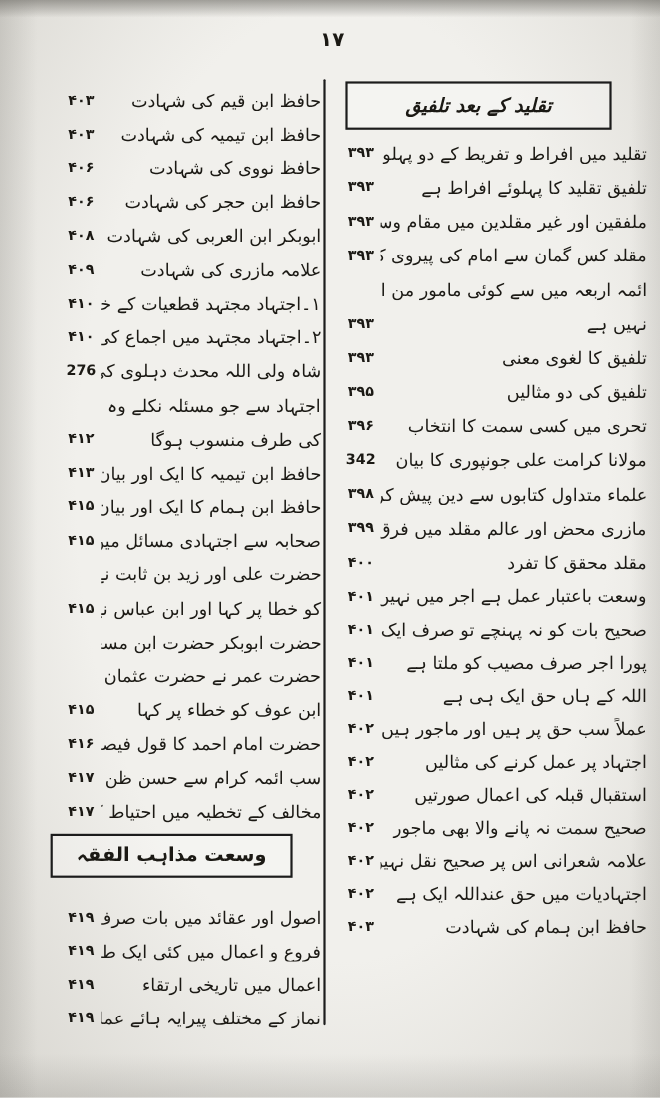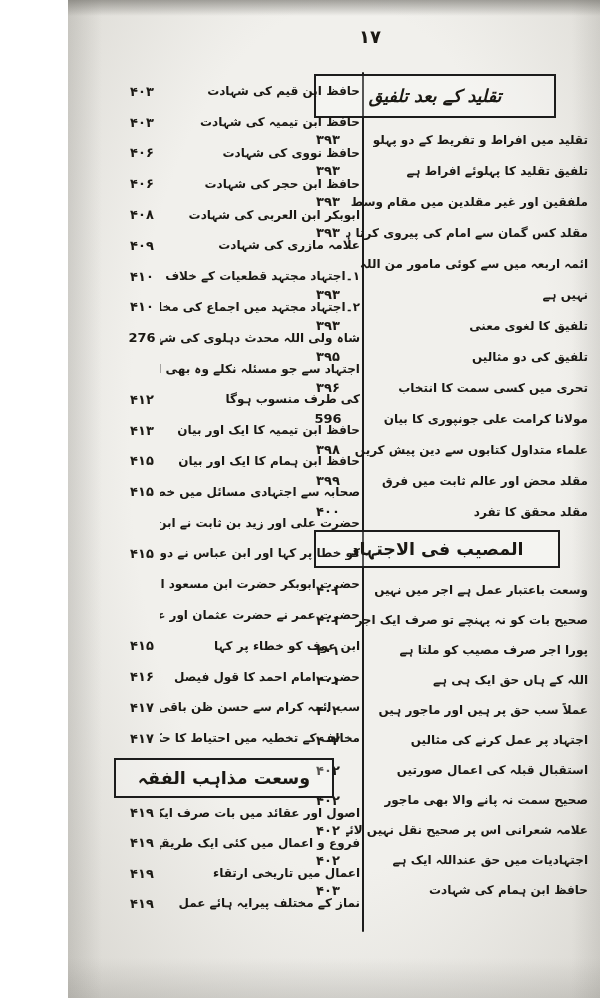--- a/index.html
+++ b/index.html
@@ -5,21 +5,21 @@
   :root{
     --paper:#f1f0ec; --paper_edge:#d8d6d0; --ink:#1b1914; --line:#1c1c1c;
   }
   *{box-sizing:border-box; margin:0; padding:0;}
   html,body{width:600px; height:998px; overflow:hidden;}
   body{
     font-family:"DejaVu Sans", sans-serif;
     color:var(--ink);
   }
   .scan{
-    position:relative; width:532px; height:998px; direction:rtl;
+    position:relative; width:600px; height:998px; direction:rtl;
     background:
       linear-gradient(to bottom, rgba(108,106,100,.60), rgba(108,106,100,0) 16px),
       linear-gradient(to right, rgba(118,116,110,.22), rgba(118,116,110,0) 34px),
       linear-gradient(to left, rgba(118,116,110,.16), rgba(118,116,110,0) 28px),
       linear-gradient(to top, rgba(118,116,110,.22), rgba(118,116,110,0) 40px),
       radial-gradient(ellipse at 52% 44%, var(--paper) 55%, var(--paper_edge) 100%);
   }
   .pageno{
     position:absolute; top:26px; left:277px; width:50px; text-align:center;
     font-size:18px; font-weight:bold; direction:ltr;
@@ -31,32 +31,32 @@
   .col{position:absolute; top:74px;}
   .col-right{right:12px; width:274px;}
   .col-left{left:60px; width:232px; top:76px;}
   .hdrbox{
     border:2px solid var(--line); text-align:center; font-weight:bold;
     font-size:17.5px; display:flex; align-items:center; justify-content:center;
     white-space:nowrap; overflow:hidden; background:rgba(255,255,255,.25);
   }
   .hdr-r1{height:44px; margin:0 32px 6px 0;font-style:italic; }
   .hdr-r2{height:38px; margin:3px 28px 7px 0;}
-  .hdr-l {height:40px; margin:4px 26px 0 -14px;}
+  .hdr-l {height:40px; margin:4px 26px 22px -14px;}
   .rows{display:block;}
   .row{
     display:flex; justify-content:space-between; align-items:center;
     white-space:nowrap;
   }
   .rows-r1 .row{height:31px;}
   .rows-r2 .row{height:30px;}
   .rows-l1 .row{height:30.8px;}
   .rows-l2 .row{height:30.2px;}
   .row .t{
-    font-size:12px; font-weight:bold; min-width:0; overflow:hidden;
+    font-size:16px; font-weight:normal; min-width:0; overflow:hidden;
     text-align:left;
   }
   .row .p{
     font-size:13px; font-weight:bold; direction:ltr; text-align:center;
     min-width:32px; padding-right:4px; flex:none;
   }
 </style>
 </head>
 <body>
 
@@ -100,36 +100,35 @@
         <div class="row">
           <span class="t">تلفیق کی دو مثالیں</span>
           <span class="p">۳۹۵</span>
         </div>
         <div class="row">
           <span class="t">تحری میں کسی سمت کا انتخاب</span>
           <span class="p">۳۹۶</span>
         </div>
         <div class="row">
           <span class="t">مولانا کرامت علی جونپوری کا بیان</span>
-          <span class="p">596</span>
+          <span class="p">342</span>
         </div>
         <div class="row">
           <span class="t">علماء متداول کتابوں سے دین پیش کریں</span>
           <span class="p">۳۹۸</span>
         </div>
         <div class="row">
-          <span class="t">مقلد محض اور عالم ثابت میں فرق</span>
+          <span class="t">مازری محض اور عالم مقلد میں فرق</span>
           <span class="p">۳۹۹</span>
         </div>
         <div class="row">
           <span class="t">مقلد محقق کا تفرد</span>
           <span class="p">۴۰۰</span>
         </div>
       </div>
-    <div class="hdrbox hdr-r2">المصیب فی الاجتہاد</div>
     <div class="rows rows-r2">
         <div class="row">
           <span class="t">وسعت باعتبار عمل ہے اجر میں نہیں</span>
           <span class="p">۴۰۱</span>
         </div>
         <div class="row">
           <span class="t">صحیح بات کو نہ پہنچے تو صرف ایک اجر</span>
           <span class="p">۴۰۱</span>
         </div>
         <div class="row">

